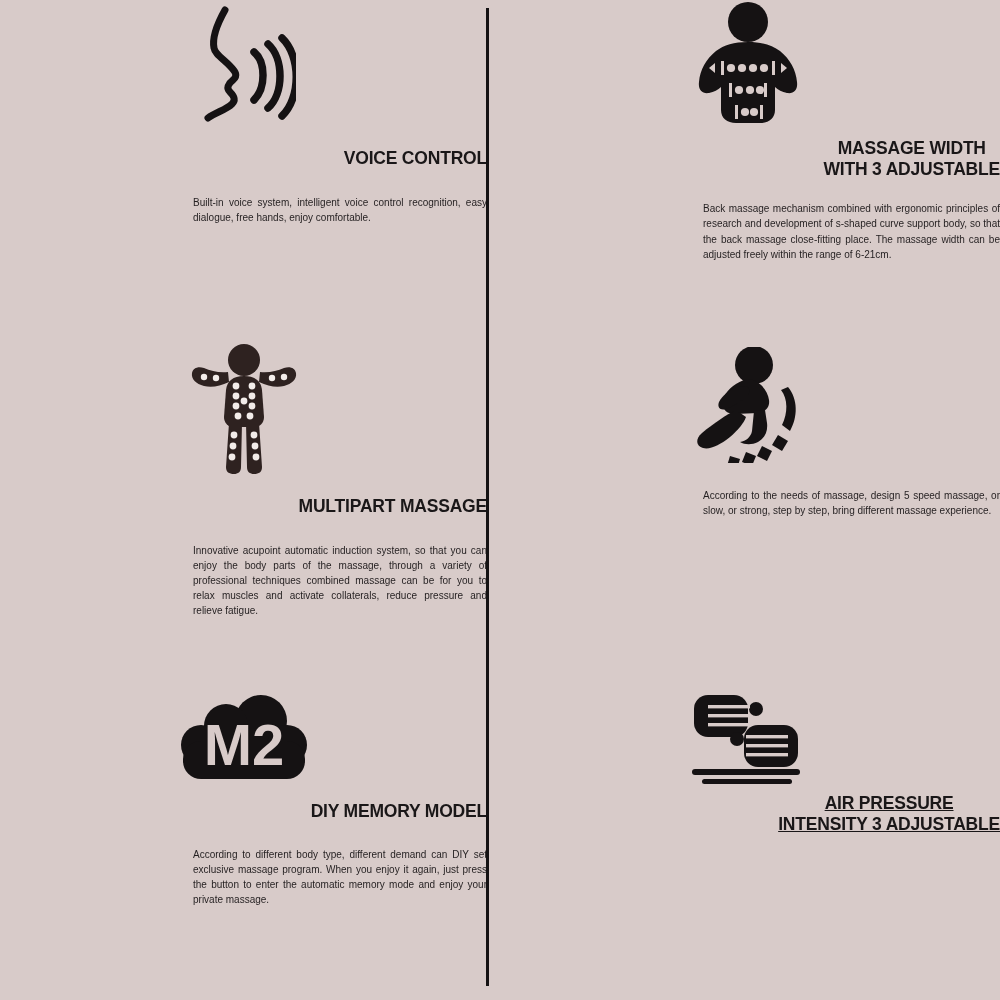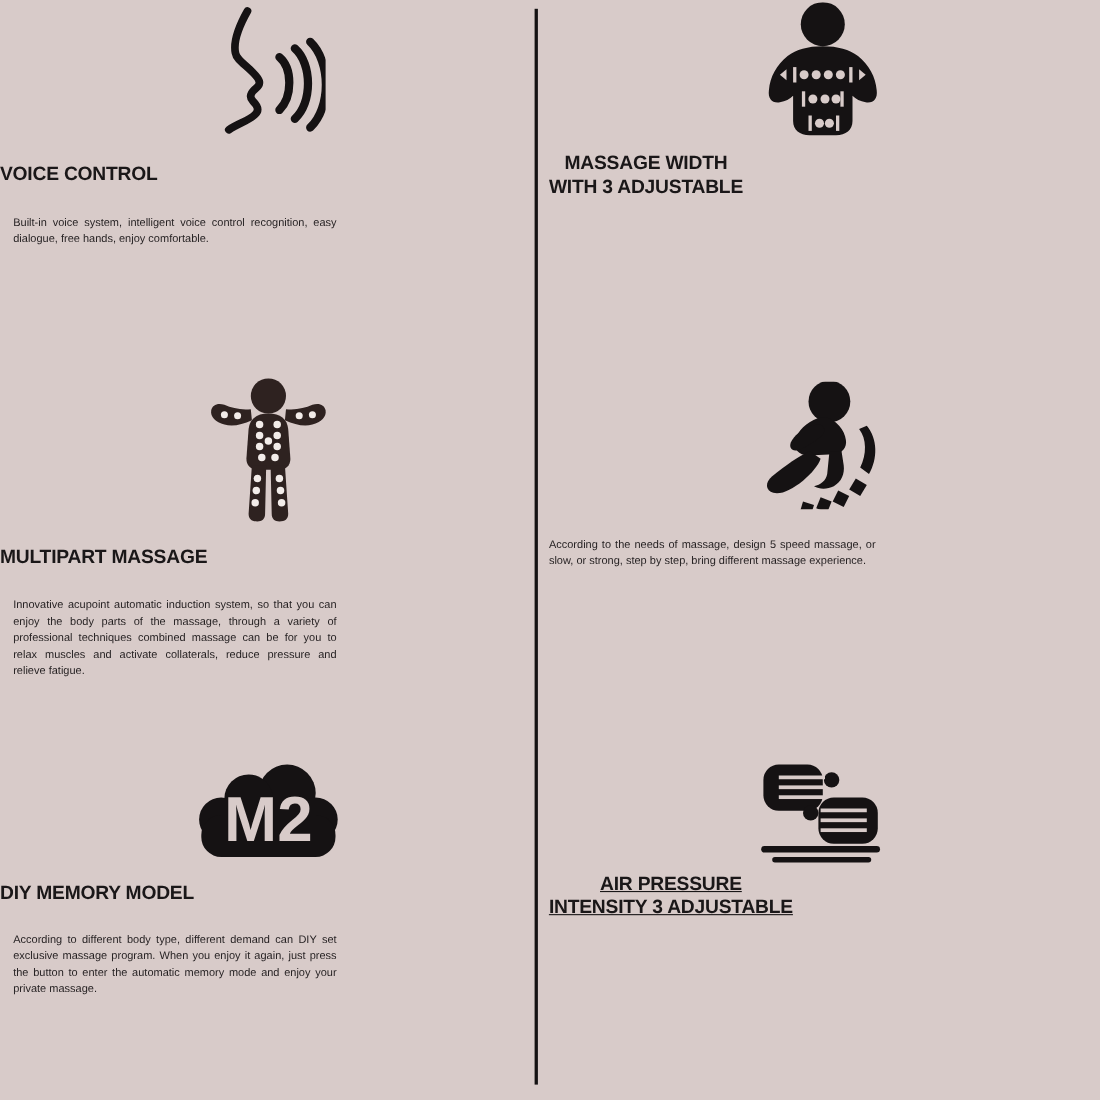--- a/index.html
+++ b/index.html
@@ -34,21 +34,21 @@
     height: 978px;
     background: #151213;
     z-index: 5;
   }
 
   
   .cell {
     position: relative;
     display: flex;
     flex-direction: column;
-    align-items: flex-start;
+    align-items: flex-end;
   }
   .cell-left  { padding: 0 0 0 0; }
   .cell-right { padding: 0 0 0 12px; }
 
   .icon-wrap {
     display: flex;
     align-items: flex-start;
     justify-content: center;
     width: 100%;
   }
@@ -178,20 +178,21 @@
           <rect x="66" y="103" width="3" height="14" fill="#d8cbc9"></rect>
           <circle cx="51" cy="110" r="4.1" fill="#d8cbc9"></circle>
           <circle cx="60" cy="110" r="4.1" fill="#d8cbc9"></circle>
         </svg>
       </span>
     </div>
     <div class="title">
       <div>MASSAGE WIDTH</div>
       <div>WITH 3 ADJUSTABLE</div>
     </div>
+    <p class="body body-right">Back massage mechanism combined with ergonomic principles of research and development of s-shaped curve support body, so that the back massage close-fitting place. The massage width can be adjusted freely within the range of 6-21cm.</p>
   </div>
 
   <div class="cell cell-left" id="cell-multipart">
     <div class="icon-wrap">
       <span>
         <svg width="112" height="132" viewBox="0 0 112 132">
           <g fill="#2e2220">
 
             <circle cx="56" cy="17" r="16"></circle>
 

